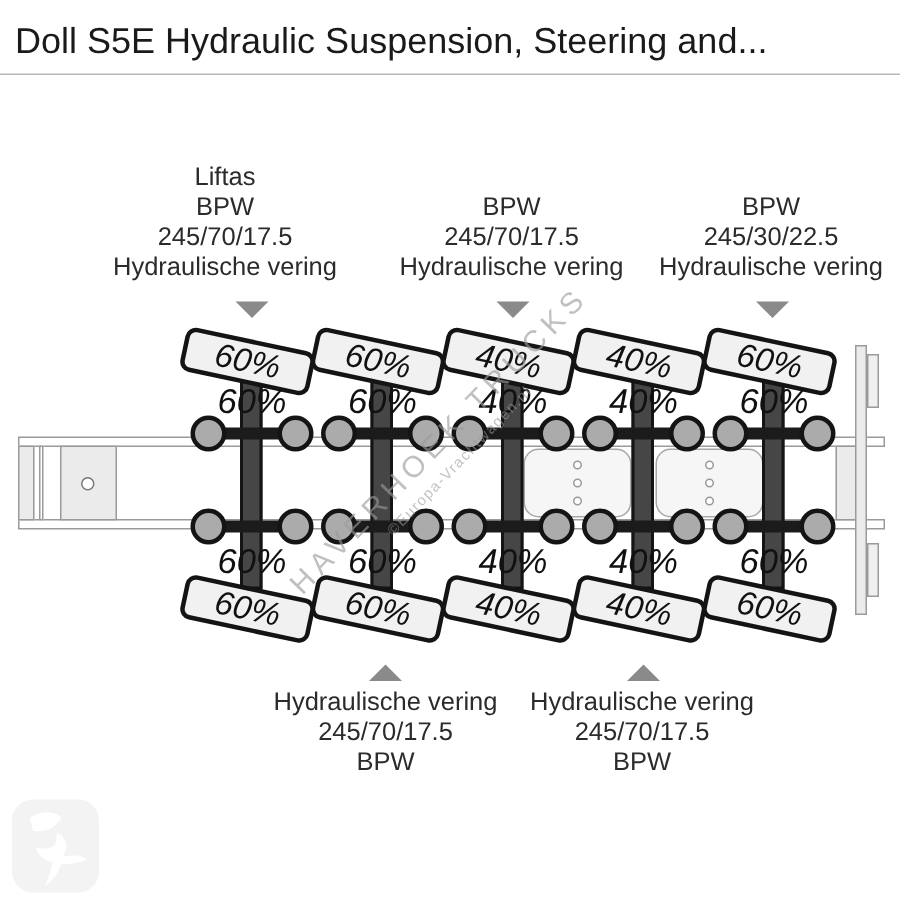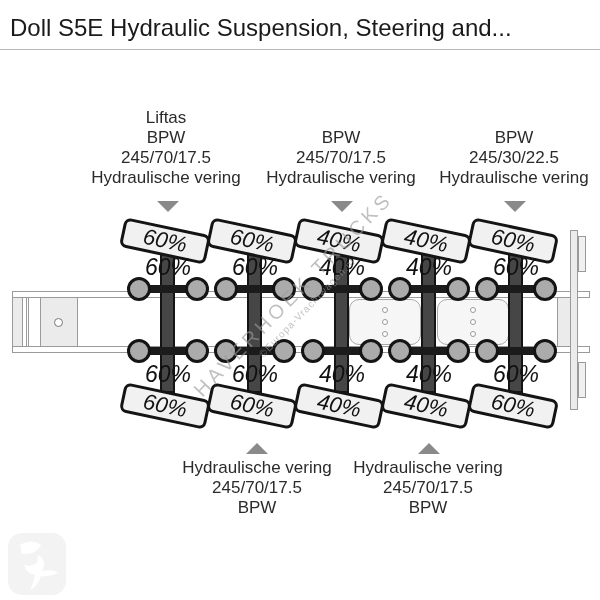--- a/index.html
+++ b/index.html
@@ -115,21 +115,21 @@
     <div class="wm1">HAVERHOEK TRUCKS</div>
     <div class="wm2">©Europa-Vrachtwagen.nl</div>
   </div>
 
   <div class="logo">
     <svg viewBox="0 0 58 62">
       <path d="M12 12 Q24 5 33 12 Q28 22 14 21 Z" fill="#ffffff"></path>
       <path d="M30 22 Q40 28 34 38 Q46 36 50 40 Q40 44 33 43 Q30 52 22 58 Q26 48 27 42 Q18 40 16 32 Q24 34 29 30 Z" fill="#ffffff"></path>
     </svg>
   </div>
-<div class="label-block top-block" style="left: 56px; text-align: right;">
+<div class="label-block top-block" style="left: 40px; text-align: right;">
       <div>Liftas</div>
       <div>BPW</div>
       <div>245/70/17.5</div>
       <div>Hydraulische vering</div>
     </div>
     <div class="arrow-down" style="left: 157px; top: 201px;"></div>
     <div class="label-block top-block" style="left: 231px;">
       <div>BPW</div>
       <div>245/70/17.5</div>
       <div>Hydraulische vering</div>

